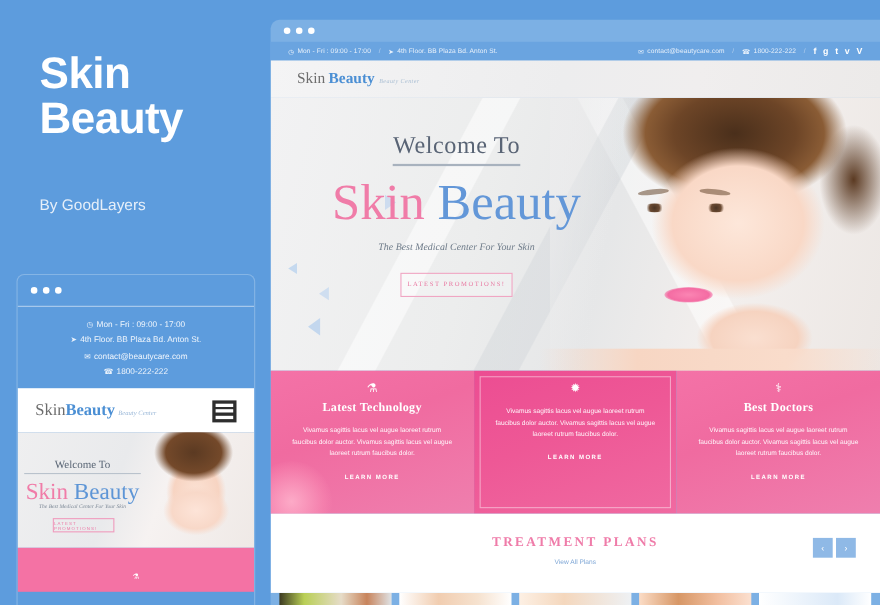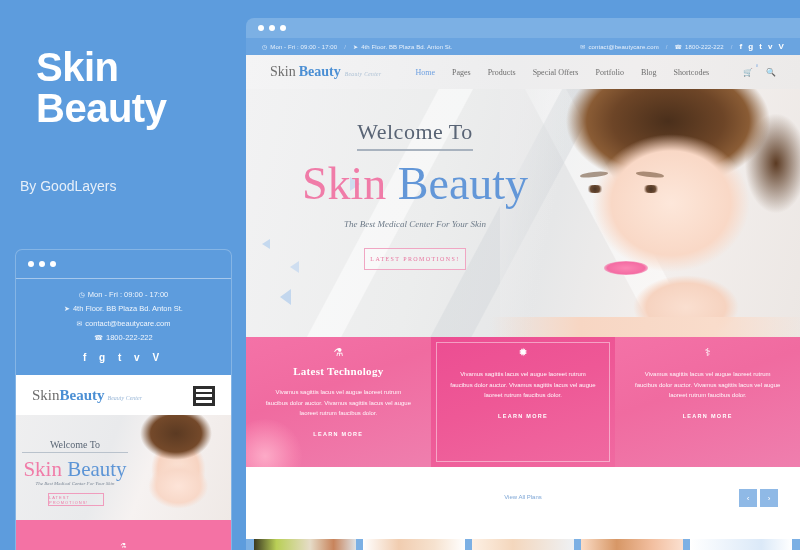--- a/index.html
+++ b/index.html
@@ -18,21 +18,21 @@
   .promo-title {
     position:absolute; left:36px; top:47px;
     font-size:40px; font-weight:bold; color:#ffffff;
     line-height:1.02; letter-spacing:-0.5px;
   }
   .promo-sub {
     position:absolute; left:36px; top:136px;
     font-size:25px; font-weight:300; color:#ffffff; letter-spacing:0px;
   }
   .promo-by {
-    position:absolute; left:20px; top:178px;
+    position:absolute; left:36px; top:178px;
     font-size:14px; font-weight:400; color:#e6eff9;
   }
 
   
   .mobile {
     position:absolute; left:16px; top:250px; width:215px; height:300px;
     background:#5d9cdd; border-radius:6px 6px 0 0;
     box-shadow:0 0 0 1px rgba(255,255,255,.25);
     overflow:hidden;
   }
@@ -241,21 +241,20 @@
         <i></i>
         <i></i>
         <i></i>
       </div>
   </div>
   <div class="mob-info">
     <div class="ln"><span class="ic">◷</span><span>Mon - Fri : 09:00 - 17:00</span></div>
     <div class="ln"><span class="ic">➤</span><span>4th Floor. BB Plaza Bd. Anton St.</span></div>
     <div class="ln"><span class="ic">✉</span><span>contact@beautycare.com</span></div>
     <div class="ln"><span class="ic">☎</span><span>1800-222-222</span></div>
-    <div class="mob-social">f  g  t  v  V</div>
   </div>
   <div class="mob-header">
     <div class="mob-logo"><span class="k">Skin</span><span class="b">Beauty</span><span class="t">Beauty Center</span></div>
     <div class="burger">
         <span></span>
         <span></span>
         <span></span>
       </div>
   </div>
   <div class="mob-hero">
@@ -311,33 +310,20 @@
         <span>V</span>
       </span>
     </div>
   </div>
 
   <div class="nav">
     <div class="nav-logo">
       <span class="k">Skin</span>
       <span class="b">Beauty</span>
       <span class="t">Beauty Center</span>
-    </div>
-    <div class="nav-links">
-      <a href="#" class="active">Home</a>
-      <a href="#">Pages</a>
-      <a href="#">Products</a>
-      <a href="#">Special Offers</a>
-      <a href="#">Portfolio</a>
-      <a href="#">Blog</a>
-      <a href="#">Shortcodes</a>
-      <span class="nav-icons">
-        <span class="cart-wrap">🛒<span class="cart-badge">0</span></span>
-        <span>🔍</span>
-      </span>
     </div>
   </div>
 
   <div class="hero">
     <div class="chev"></div>
     <div class="portrait">
       <div class="brow-l"></div>
       <div class="brow-r"></div>
       <div class="eye-l"></div>
       <div class="eye-r"></div>
@@ -367,26 +353,28 @@
       <p>Vivamus sagittis lacus vel augue laoreet rutrum faucibus dolor auctor. Vivamus sagittis lacus vel augue laoreet rutrum faucibus dolor.</p>
       <span class="more">LEARN MORE</span>
     </div>
     <div class="feat mid">
       <span class="ficon">✹</span>
       <p>Vivamus sagittis lacus vel augue laoreet rutrum faucibus dolor auctor. Vivamus sagittis lacus vel augue laoreet rutrum faucibus dolor.</p>
       <span class="more">LEARN MORE</span>
     </div>
     <div class="feat">
       <span class="ficon">⚕</span>
+      <h3>Best Doctors</h3>
       <p>Vivamus sagittis lacus vel augue laoreet rutrum faucibus dolor auctor. Vivamus sagittis lacus vel augue laoreet rutrum faucibus dolor.</p>
       <span class="more">LEARN MORE</span>
     </div>
   </div>
 
   <div class="plans">
+    <h2>TREATMENT PLANS</h2>
     <span class="viewall">View All Plans</span>
     <div class="arrows">
       <div>‹</div>
       <div>›</div>
     </div>
   </div>
   <div class="thumbs">
     <div class="th1"></div>
     <div class="th2"></div>
     <div class="th3"></div>

